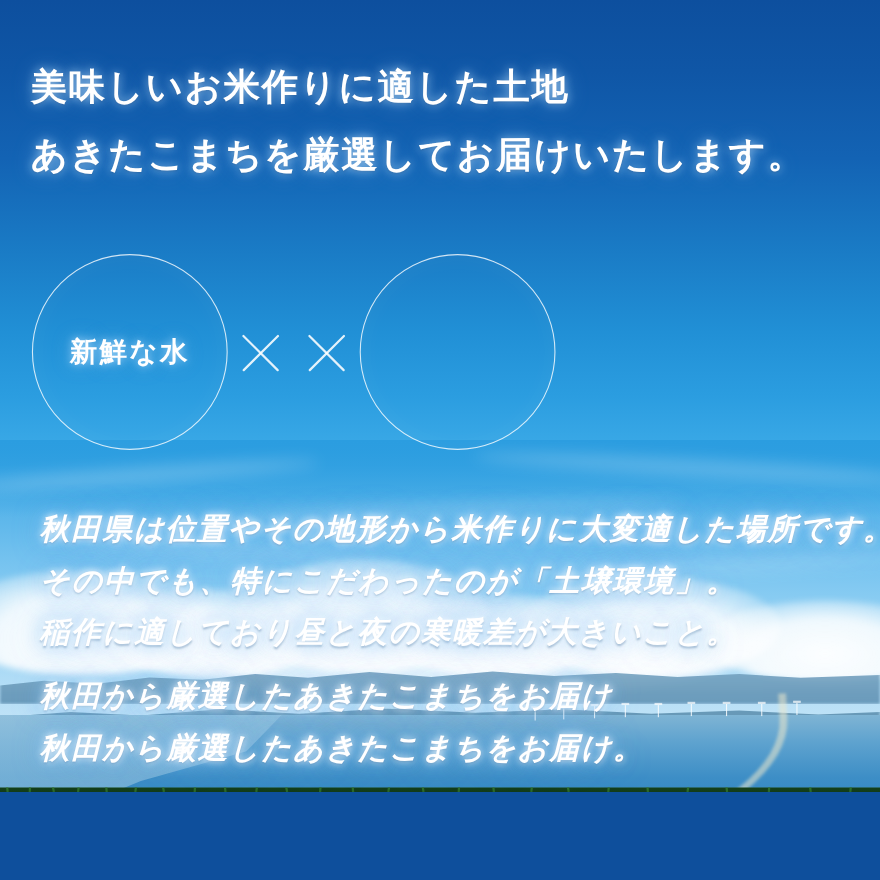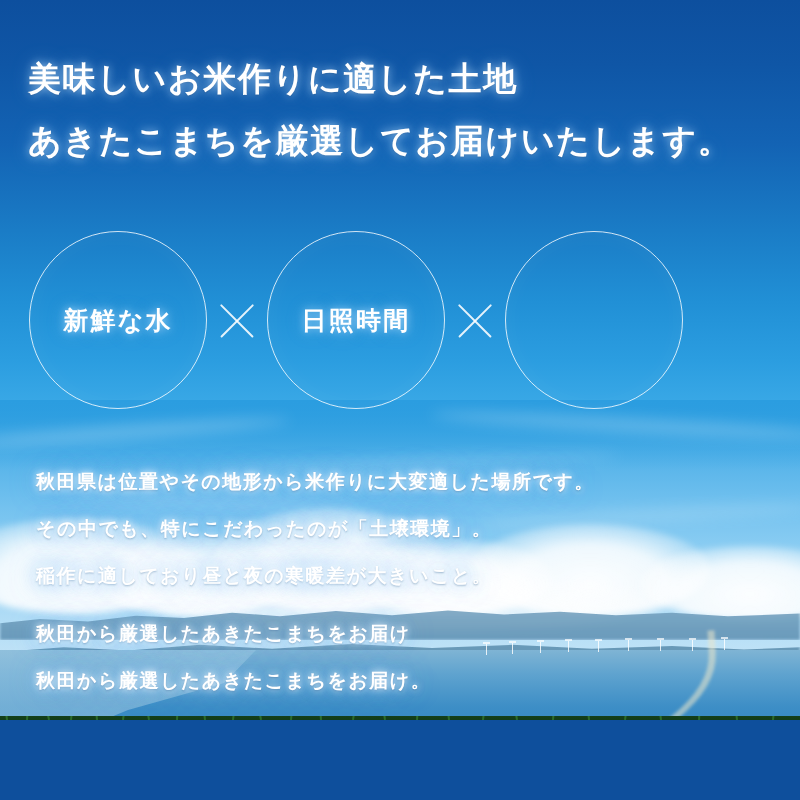--- a/index.html
+++ b/index.html
@@ -249,30 +249,31 @@
   .xmark::after  { transform:rotate(-45deg); }
 
   
   #body-copy {
     position:absolute;
     left:36px; top:458px; width:740px;
     z-index:6;
   }
   .body-line {
     color:#ffffff;
-    font-size:19px;
+    font-size:27px;
     font-weight:700;
     line-height:47px;
     letter-spacing:1.5px;
     white-space:nowrap;
     text-shadow:
       0 0 7px rgba(255,255,255,.92),
       0 0 15px rgba(150,205,250,.88),
       0 0 26px rgba(90,170,235,.60),
       0 1px 2px rgba(20,70,125,.45);
+    font-style: italic;
   }
   .body-line.gap { margin-top:11px; }
 </style>
 </head>
 <body>
 
 <div id="banner">
 
   <div id="photo">
 
@@ -370,23 +371,20 @@
   </div>
 
   <div id="circle-row">
 
     <div class="circle">
       <div class="circle-label">新鮮な水</div>
     </div>
 
     <div class="xmark"></div>
 
-    <div class="circle">
-      <div class="circle-label">日照時間</div>
-    </div>
 
     <div class="xmark"></div>
 
     <div class="circle">
     </div>
   </div>
 
   <div id="body-copy">
     <div class="body-line">秋田県は位置やその地形から米作りに大変適した場所です。</div>
     <div class="body-line">その中でも、特にこだわったのが「土壌環境」。</div>

